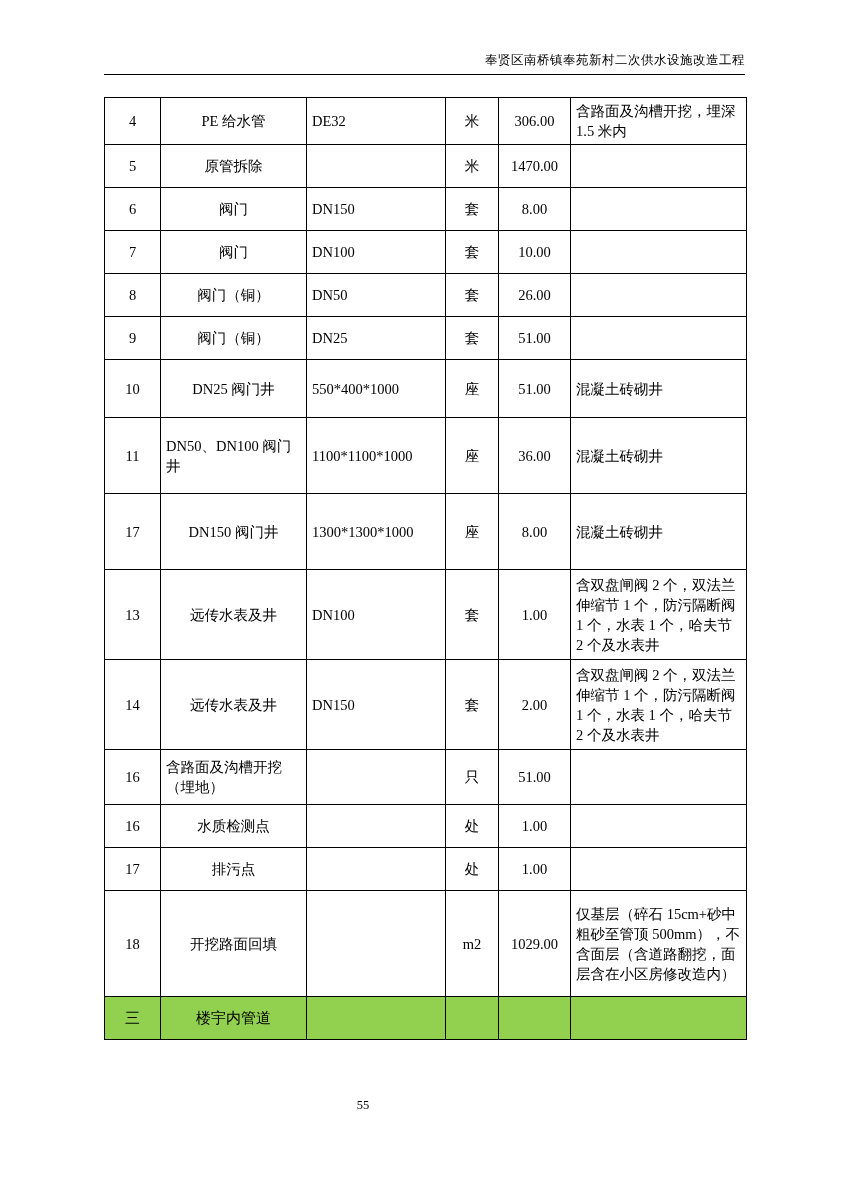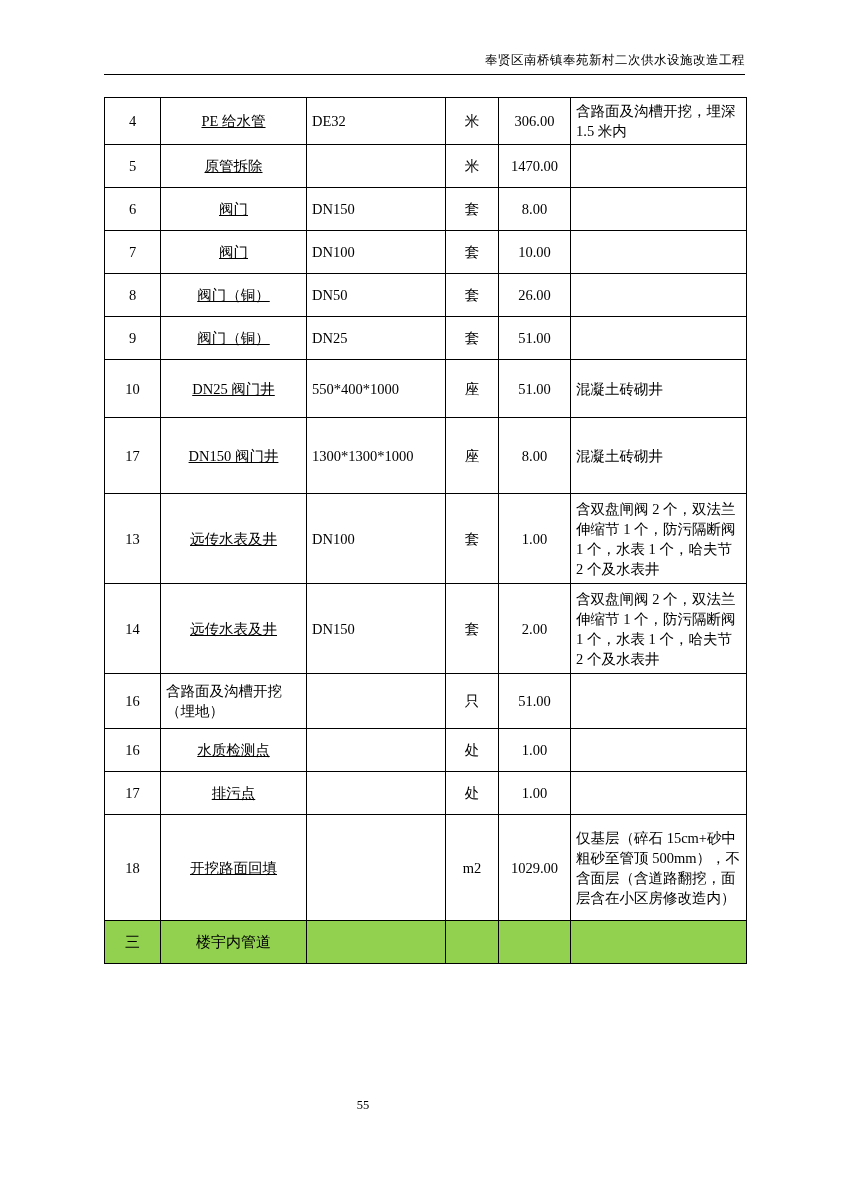--- a/index.html
+++ b/index.html
@@ -67,21 +67,21 @@
     font-family: "Liberation Serif", serif;
   }
   col.c-no     { width: 56px; }
   col.c-name   { width: 146px; }
   col.c-spec   { width: 139px; }
   col.c-unit   { width: 53px; }
   col.c-qty    { width: 72px; }
   col.c-remark { width: 176px; }
 
   td.no, td.unit, td.qty { text-align: center; }
-  td.name { text-align: center; text-decoration: underline; }
+  td.name { text-align: center; }
   td.spec { }
   td.remark { text-align: left; padding-left: 6px; padding-right: 4px; }
   td.name-left { text-align: left; padding-left: 14px; }
 
   tr.section td {
     background: #92d050;
     text-align: center;
     font-size: 15px;
   }
   tr.section td.sec-name {
@@ -169,20 +169,28 @@
         </tr>
         <tr style="height:58px">
           <td class="no">10</td>
           <td class="name">DN25 阀门井</td>
           <td class="spec">550*400*1000</td>
           <td class="unit">座</td>
           <td class="qty">51.00</td>
           <td class="remark">混凝土砖砌井</td>
         </tr>
         <tr style="height:76px">
+          <td class="no">11</td>
+          <td class="name-left">DN50、DN100 阀门井</td>
+          <td class="spec">1100*1100*1000</td>
+          <td class="unit">座</td>
+          <td class="qty">36.00</td>
+          <td class="remark">混凝土砖砌井</td>
+        </tr>
+        <tr style="height:76px">
           <td class="no">17</td>
           <td class="name">DN150 阀门井</td>
           <td class="spec">1300*1300*1000</td>
           <td class="unit">座</td>
           <td class="qty">8.00</td>
           <td class="remark">混凝土砖砌井</td>
         </tr>
         <tr style="height:90px">
           <td class="no">13</td>
           <td class="name">远传水表及井</td>

